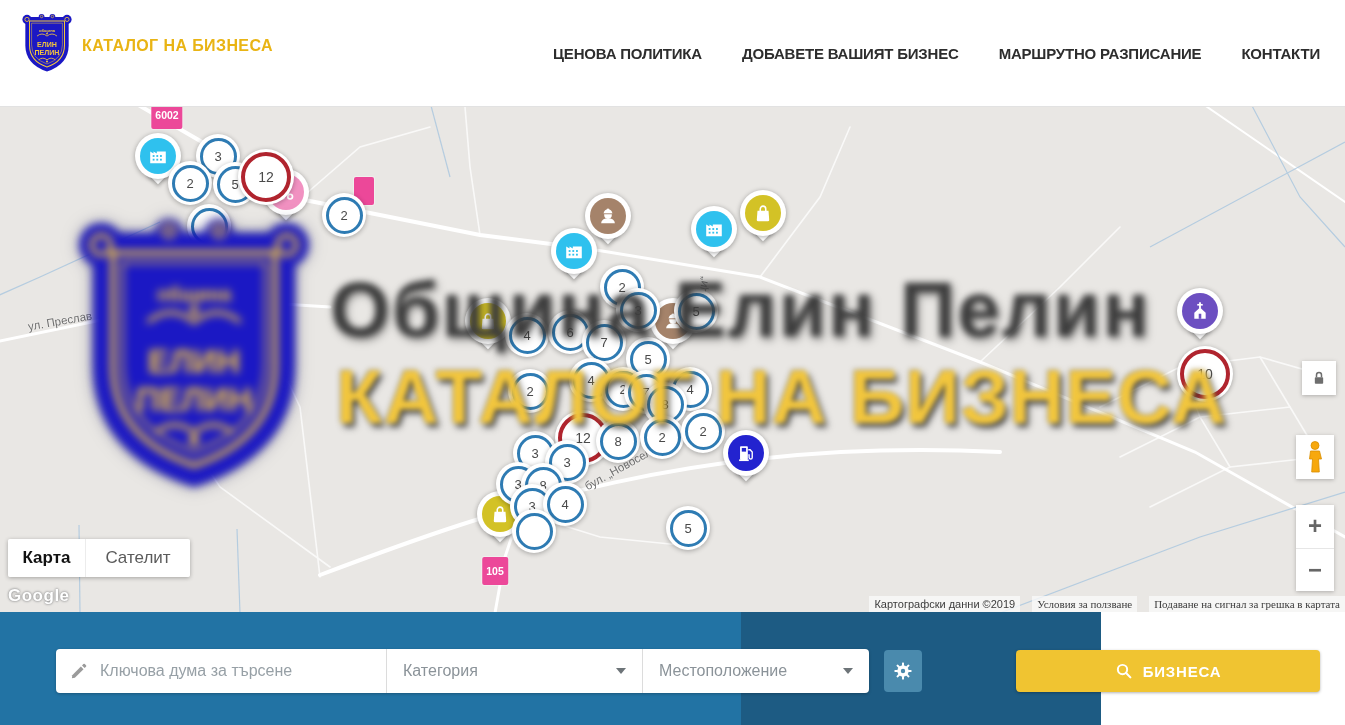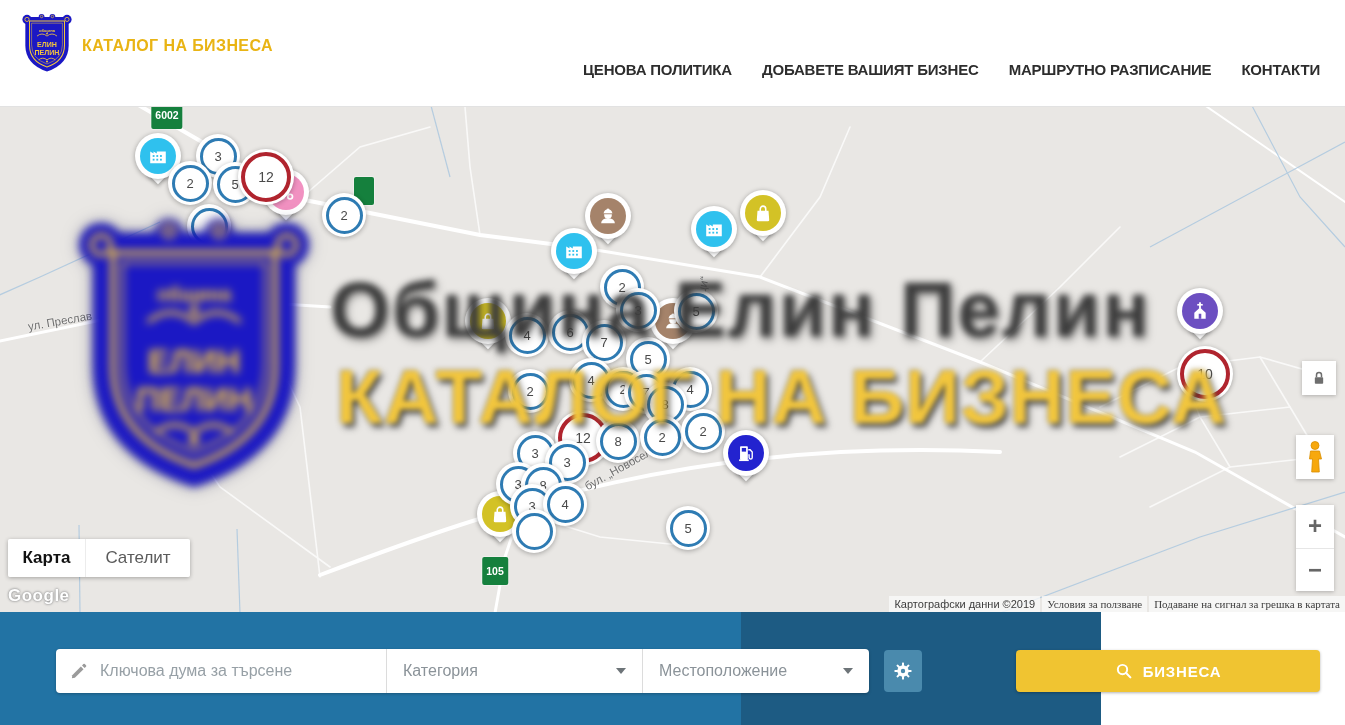--- a/index.html
+++ b/index.html
@@ -5,29 +5,29 @@
   html,body{margin:0;padding:0;background:#fff;}
   body{width:1345px;height:725px;overflow:hidden;font-family:"Liberation Sans",sans-serif;position:relative;}
 
   
   .header{position:absolute;top:0;left:0;width:1345px;height:106px;background:#fff;border-bottom:1px solid #e2e2e2;z-index:100;}
   .logo{position:absolute;left:22px;top:12px;display:flex;align-items:center;gap:10px;cursor:pointer;}
   .logo-crest-svg{width:50px;height:64px;display:block;}
   .logo-text{display:flex;flex-direction:column;justify-content:center;}
   .logo-title{font-size:19px;font-weight:bold;color:#4e4e4e;letter-spacing:.3px;}
   .logo-sub{font-size:16px;font-weight:bold;color:#e9b414;letter-spacing:.4px;margin-top:4px;}
-  .nav{position:absolute;right:25px;top:16px;height:100%;display:flex;align-items:center;gap:30px;}
+  .nav{position:absolute;right:25px;top:0;height:100%;display:flex;align-items:center;gap:40px;}
   .nav-item{font-size:15px;font-weight:bold;color:#2d2d2d;letter-spacing:-.2px;cursor:pointer;white-space:nowrap;}
 
   
   .map{position:absolute;top:107px;left:0;width:1345px;height:505px;background:#e9e7e4;overflow:hidden;cursor:grab;}
   .roads{position:absolute;inset:0;z-index:1;}
   .labels-layer,.marker-layer{position:absolute;inset:0;z-index:10;pointer-events:none;}
   .marker-layer{z-index:20;}
-  .road-shield{position:absolute;transform:translate(-50%,-50%);background:#15803d;color:#fff;font-size:10.5px;font-weight:bold;padding:8px 4px;border-radius:2px;min-width:12px;min-height:12px;text-align:center;box-shadow:0 0 0 1px rgba(255,255,255,.35);}
+  .road-shield{position:absolute;transform:translate(-50%,-50%);background:#ec4899;color:#fff;font-size:10.5px;font-weight:bold;padding:8px 4px;border-radius:2px;min-width:12px;min-height:12px;text-align:center;box-shadow:0 0 0 1px rgba(255,255,255,.35);}
   .street-name{position:absolute;color:#6f6f6f;font-size:11.5px;white-space:nowrap;text-shadow:0 0 2px #fff;}
 
   
   .map-pin{position:absolute;width:46px;height:58px;pointer-events:auto;cursor:pointer;}
   .pin-tail{position:absolute;left:15px;top:32px;width:16px;height:16px;background:#fff;transform:rotate(45deg);box-shadow:2px 2px 4px rgba(0,0,0,.25);}
   .pin-disc{position:absolute;left:0;top:0;width:46px;height:46px;border-radius:50%;background:#fff;box-shadow:0 1px 5px rgba(0,0,0,.35);}
   .pin-circle{position:absolute;left:5px;top:5px;width:36px;height:36px;border-radius:50%;display:flex;align-items:center;justify-content:center;}
   .pin-ic{width:22px;height:22px;display:block;}
 
   
@@ -41,21 +41,21 @@
   .wm-crest{position:absolute;left:78px;top:106px;width:232px;height:292px;filter:blur(4px) drop-shadow(0 0 7px rgba(0,0,60,.5));}
   .wm-l1{position:absolute;left:330px;top:158px;font-size:77px;font-weight:bold;color:#3d3d3d;letter-spacing:2px;white-space:nowrap;filter:blur(3px);text-shadow:2px 3px 6px rgba(0,0,0,.45);}
   .wm-l2{position:absolute;left:336px;top:246px;font-size:76px;font-weight:bold;color:#f2c63d;letter-spacing:1px;white-space:nowrap;filter:blur(2.5px);text-shadow:3px 4px 5px rgba(40,40,40,.9),-1px -1px 2px rgba(60,60,60,.5);}
 
   
   .maptype{position:absolute;left:8px;top:432px;display:flex;z-index:60;box-shadow:0 1px 4px rgba(0,0,0,.3);border-radius:2px;overflow:hidden;}
   .mt-btn{height:38px;background:#fff;display:flex;align-items:center;justify-content:center;font-size:17px;cursor:pointer;}
   .mt-map{width:77px;font-weight:bold;color:#111;}
   .mt-sat{width:104px;color:#5b5b5b;border-left:1px solid #ececec;}
   .google-logo{position:absolute;left:8px;top:479px;z-index:60;color:#fff;font-size:17px;font-weight:bold;letter-spacing:.5px;cursor:pointer;text-shadow:0 0 3px #9a9a9a,0 0 2px #8f8f8f;}
-  .attribution{position:absolute;right:0;bottom:0;z-index:60;display:flex;gap:2px;font-size:11px;color:#3c3c3c;}
+  .attribution{position:absolute;right:0;bottom:0;z-index:60;display:flex;gap:12px;font-size:11px;color:#3c3c3c;}
   .attribution span{background:rgba(250,250,250,.78);padding:2px 5px;white-space:nowrap;}
   .attr-link{cursor:pointer;font-family:Liberation Serif, serif;}
   .ctl{position:absolute;background:#fff;z-index:60;box-shadow:0 1px 4px rgba(0,0,0,.25);display:flex;align-items:center;justify-content:center;}
   .ctl-lock{left:1302px;top:254px;width:34px;height:34px;cursor:pointer;}
   .ctl-peg{left:1296px;top:328px;width:38px;height:44px;cursor:pointer;}
   .ctl-zoom{left:1296px;top:398px;width:38px;height:86px;flex-direction:column;padding:0;}
   .zbtn{width:100%;height:43px;display:flex;align-items:center;justify-content:center;font-size:24px;font-weight:bold;color:#666;cursor:pointer;}
   .zbtn.out{border-top:1px solid #e6e6e6;}
 
   

